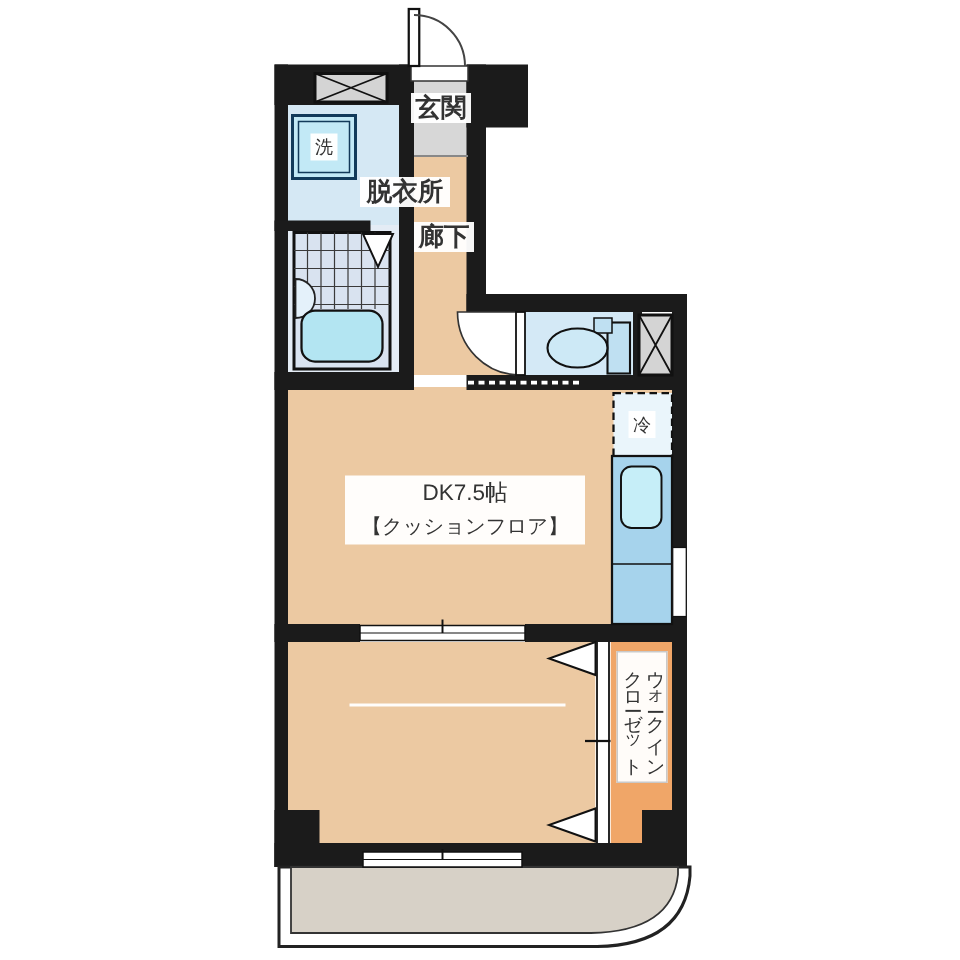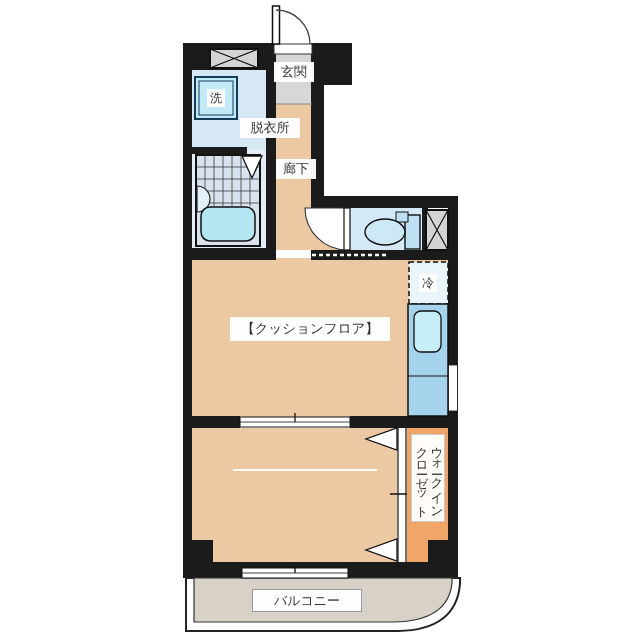--- a/index.html
+++ b/index.html
@@ -1,21 +1,21 @@
 <!DOCTYPE html>
 <html><head>
 <meta charset="utf-8">
 <style>
   html,body{margin:0;padding:0;background:#fff;}
   #stage{position:relative;width:640px;height:640px;background:#ffffff;overflow:hidden;
          font-family:"Liberation Sans","DejaVu Sans",sans-serif;color:#333;}
   #plan-svg{position:absolute;left:0;top:0;}
   .lbl{position:absolute;background:rgba(255,255,255,0.96);color:#333;text-align:center;
        white-space:nowrap;}
-  .lbl-small{font-size:13px;line-height:20px;height:20px;}
+  .lbl-small{font-size:17px;line-height:20px;height:20px;font-weight:bold;}
   .lbl-room{font-size:14px;line-height:22px;padding:1px 4px;}
   .lbl-room .l1{font-size:15px;display:block;}
   .lbl-room .l2{font-size:13.5px;display:block;}
   .lbl-tiny{font-size:12px;line-height:18px;height:18px;}
   #closet-label{writing-mode:vertical-rl;text-orientation:upright;
        font-size:12.5px;line-height:15px;letter-spacing:0.5px;
        height:80px;width:32px;padding:3px 0;text-align:start;white-space:normal;
        border:1px solid #c9c9c9;}
   #balcony-label{border:1px solid #9a9a9a;font-size:13px;line-height:21px;height:21px;width:108px;}
 </style>
@@ -124,27 +124,27 @@
     <line x1="295" y1="566" x2="295" y2="573" stroke="#111" stroke-width="1.3"></line>
   </g>
 </svg>
 
   <div class="lbl lbl-tiny" style="left:207px;top:89px;width:18px;">洗</div>
 
   <div class="lbl lbl-small" style="left:196px;top:118px;width:60px;margin-left:44px;">脱衣所</div>
 
   <div class="lbl lbl-small" style="left:274px;top:62px;width:40px;">玄関</div>
 
-  <div class="lbl lbl-small" style="left:276px;top:148px;width:40px;margin-top:11px;">廊下</div>
+  <div class="lbl lbl-small" style="left:276px;top:148px;width:40px;">廊下</div>
 
   <div class="lbl lbl-tiny" style="left:419px;top:274px;width:18px;">冷</div>
 
   <div class="lbl lbl-room" style="left:230px;top:317px;width:152px;">
+    <span class="l1">DK7.5帖</span>
     <span class="l2">【クッションフロア】</span>
   </div>
 
   <div class="lbl lbl-room" style="left:233px;top:469px;width:136px;">
   </div>
 
   <div class="lbl" id="closet-label" style="left:411px;top:434px;">ウォークインクローゼット</div>
 
-  <div class="lbl" id="balcony-label" style="left:252px;top:589px;">バルコニー</div>
 </div>
 
 </body></html>

